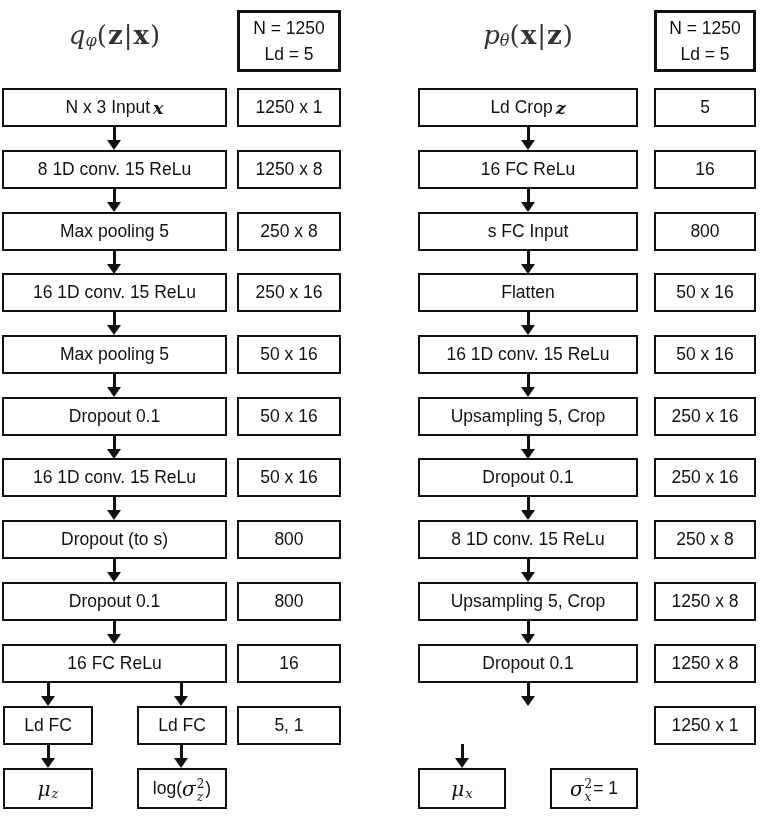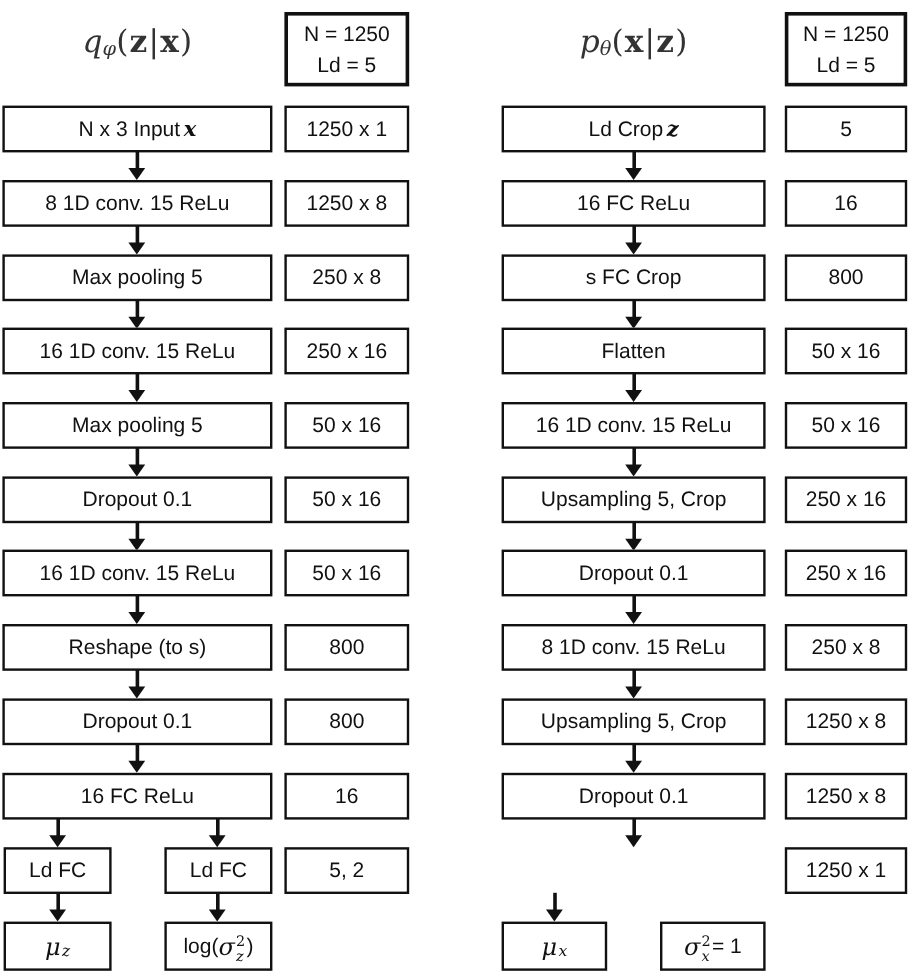--- a/index.html
+++ b/index.html
@@ -129,21 +129,21 @@
     </div>
   <div class="box dim-l" style="top:458px">
       <span>50 x 16</span>
     </div>
   <div class="arrow" style="left:107px; top:497px">
       <span class="stem"></span>
       <span class="head"></span>
     </div>
 
   <div class="box main-l" style="top:520px">
-      <span>Reshape (to s)</span>
+      <span>Dropout (to s)</span>
     </div>
   <div class="box dim-l" style="top:520px">
       <span>800</span>
     </div>
   <div class="arrow" style="left:107px; top:559px">
       <span class="stem"></span>
       <span class="head"></span>
     </div>
 
   <div class="box main-l" style="top:582px">
@@ -173,21 +173,21 @@
       <span class="head"></span>
     </div>
 
   <div class="box" style="left:3px;   top:706px; width:90px; height:39px;">
       <span>Ld FC</span>
     </div>
   <div class="box" style="left:137px; top:706px; width:90px; height:39px;">
       <span>Ld FC</span>
     </div>
   <div class="box dim-l" style="top:706px">
-      <span>5, 2</span>
+      <span>5, 1</span>
     </div>
 
   <div class="arrow" style="left:41px;  top:745px">
       <span class="stem"></span>
       <span class="head"></span>
     </div>
   <div class="arrow" style="left:174px; top:745px">
       <span class="stem"></span>
       <span class="head"></span>
     </div>
@@ -237,21 +237,21 @@
     </div>
   <div class="box dim-r" style="top:150px">
       <span>16</span>
     </div>
   <div class="arrow" style="left:521px; top:189px">
       <span class="stem"></span>
       <span class="head"></span>
     </div>
 
   <div class="box main-r" style="top:212px">
-      <span>s FC Crop</span>
+      <span>s FC Input</span>
     </div>
   <div class="box dim-r" style="top:212px">
       <span>800</span>
     </div>
   <div class="arrow" style="left:521px; top:251px">
       <span class="stem"></span>
       <span class="head"></span>
     </div>
 
   <div class="box main-r" style="top:273px">

